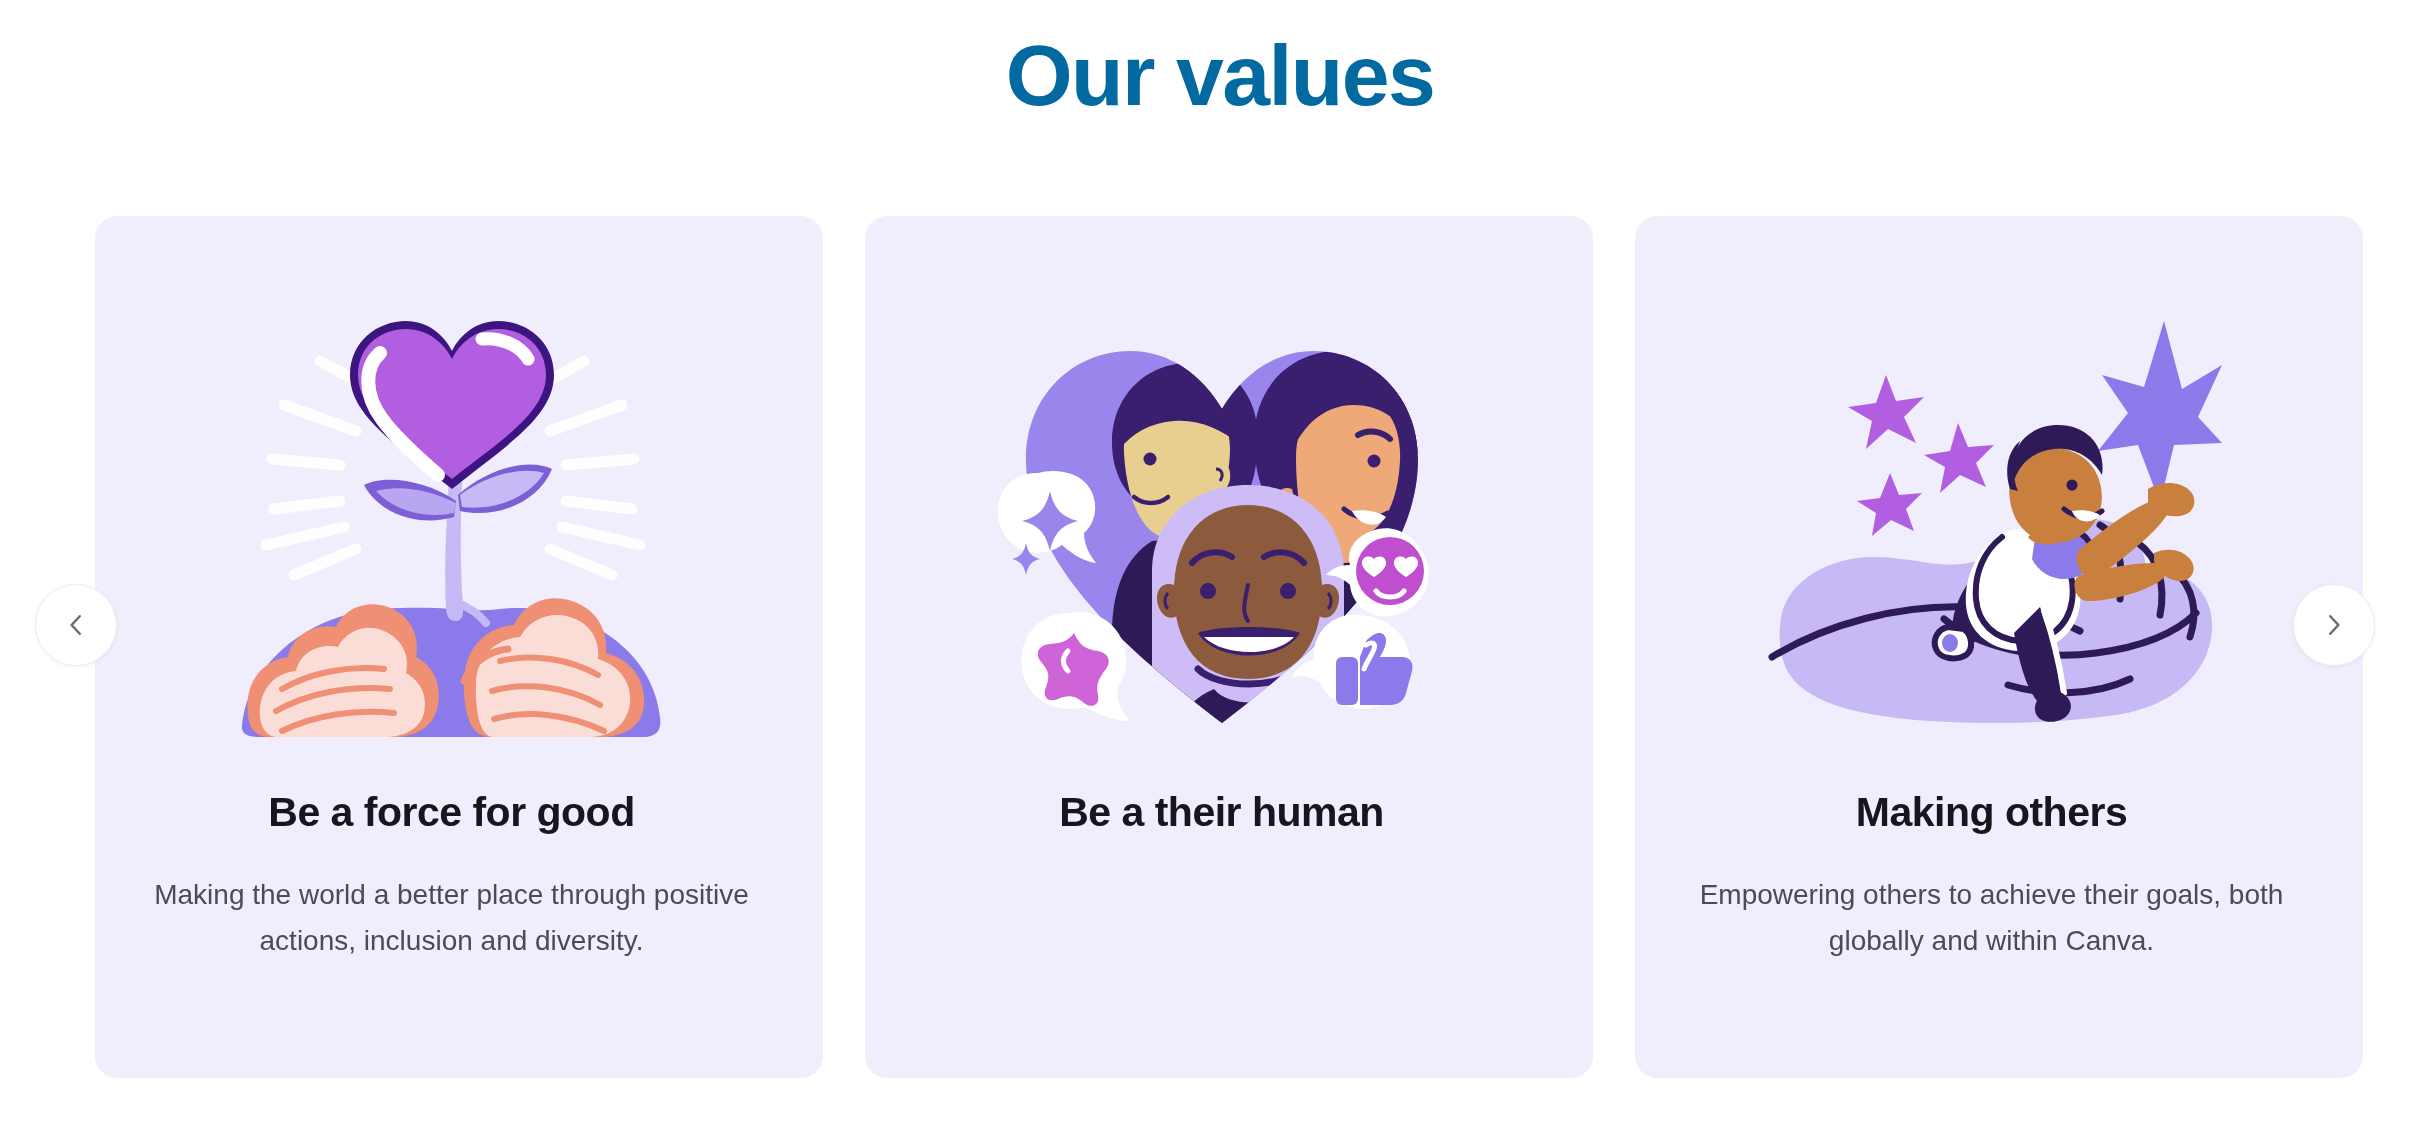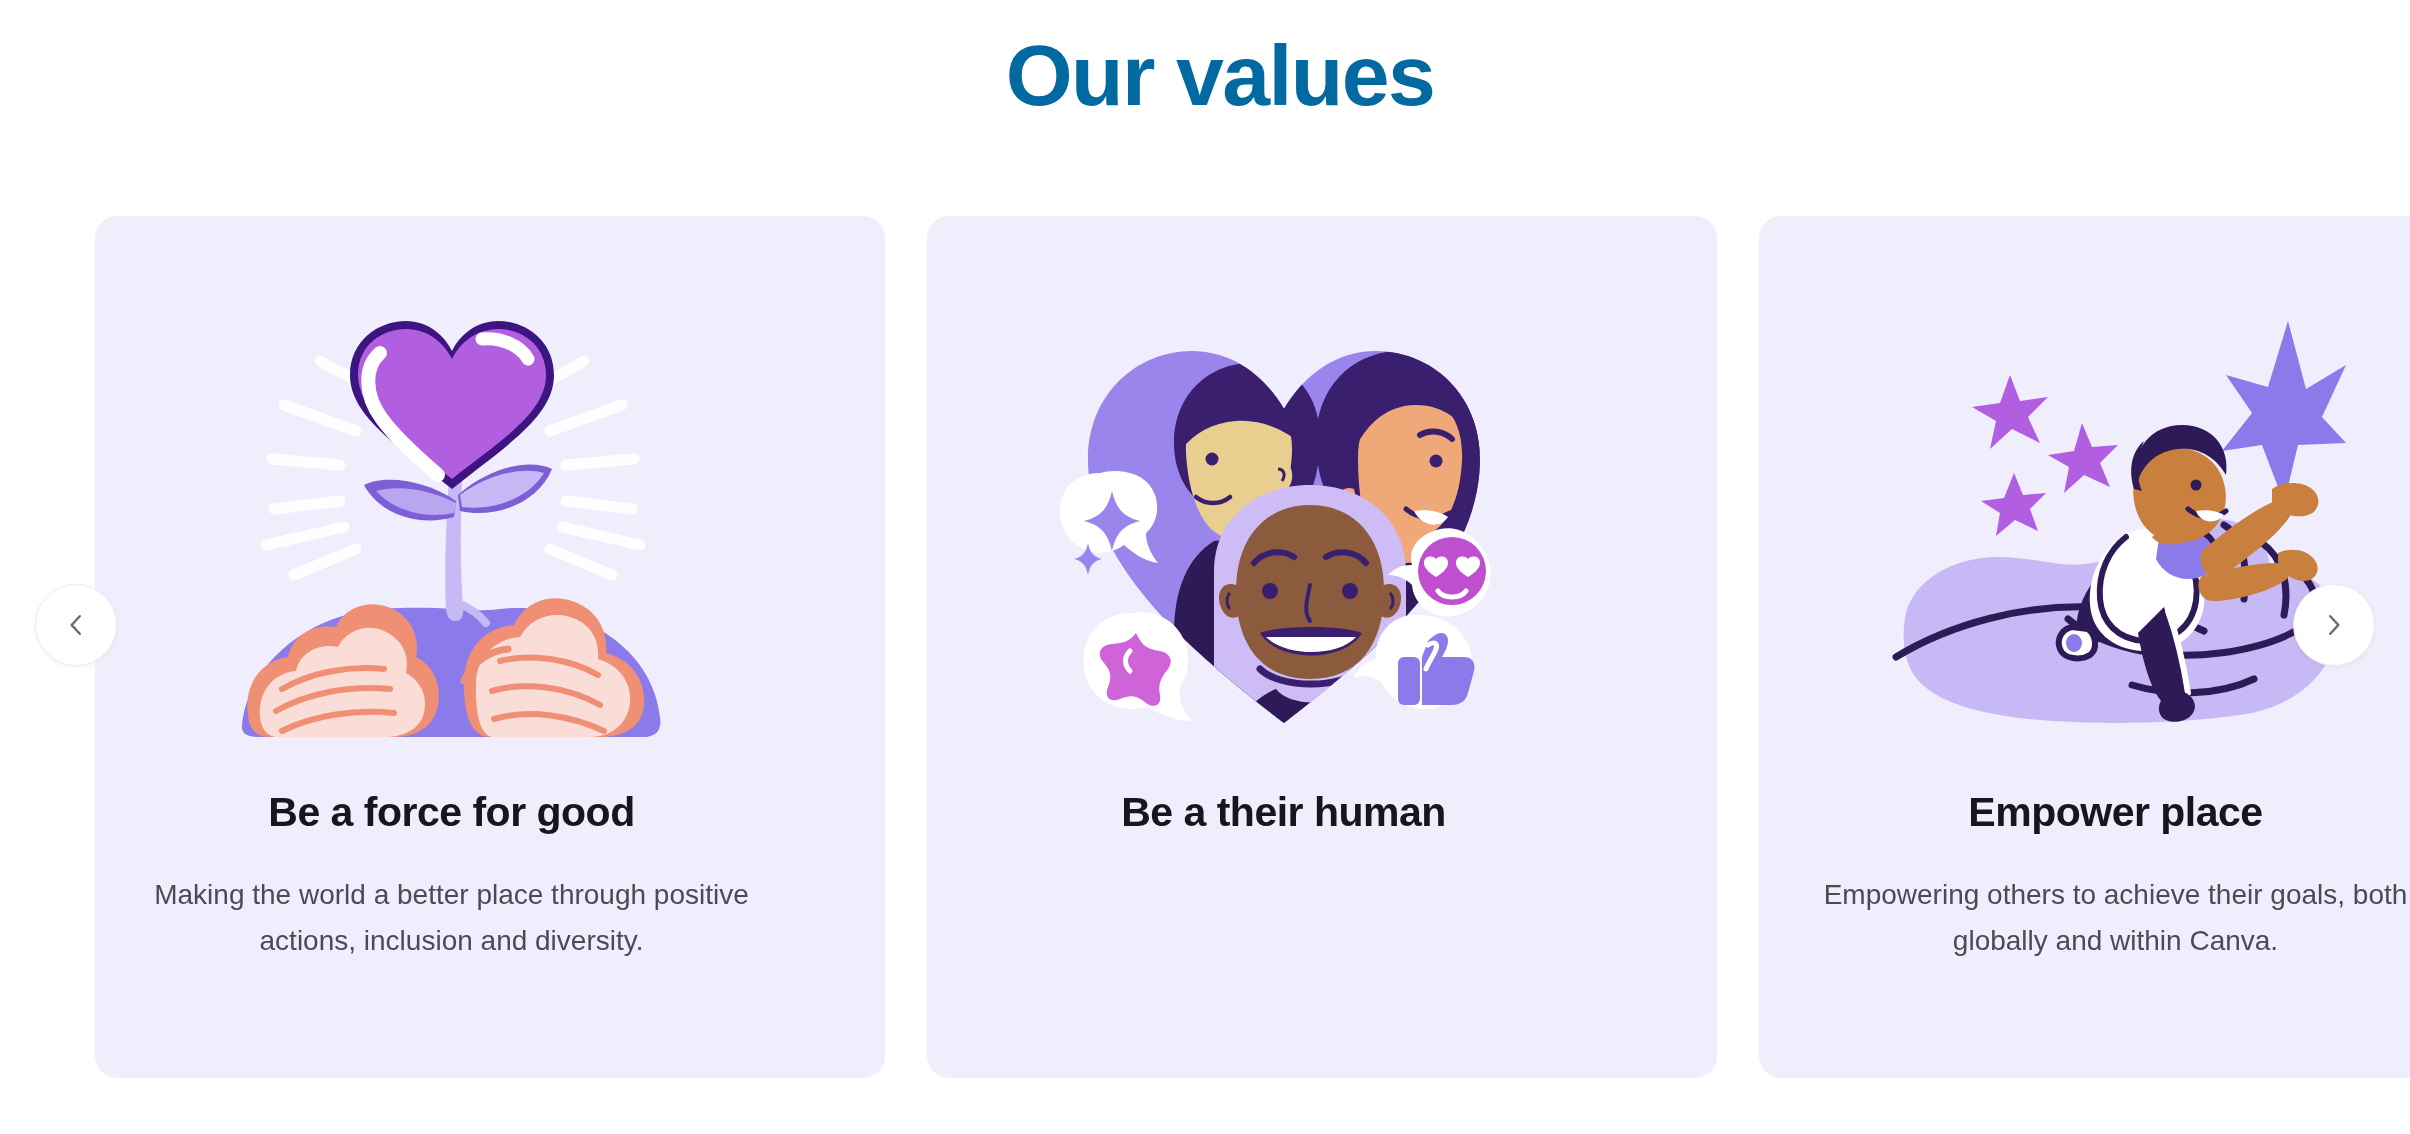--- a/index.html
+++ b/index.html
@@ -39,21 +39,21 @@
     top: 216px;
     left: 95px;
     width: 2224px;
     height: 862px;
     display: flex;
     gap: 42px;
   }
 
   .value-card {
     position: relative;
-    width: 790px;
+    width: 728px;
     height: 862px;
     background: #f0eefc;
     border-radius: 22px;
     overflow: hidden;
     flex: 0 0 auto;
   }
 
   .card-art {
     position: absolute;
     top: 42px;
@@ -351,18 +351,18 @@
 
           <path d="M252 168 C244 136 266 112 296 112 C326 112 344 134 340 162 C330 144 312 134 292 136 C272 138 258 150 252 168 Z" fill="#2e1a57"></path>
           <path d="M248 176 C242 156 246 138 258 128 C250 148 250 164 256 178 Z" fill="#2e1a57"></path>
 
           <circle cx="310" cy="172" r="5.5" fill="#2e1a57"></circle>
 
           <path d="M302 196 C314 206 330 206 340 198" stroke="#2e1a57" stroke-width="5" fill="none" stroke-linecap="round"></path>
           <path d="M310 198 C320 196 332 198 338 202 C330 212 314 210 310 198 Z" fill="#ffffff"></path>
         </svg>
       </div>
-      <div class="card-title">Empower place</div>
+      <div class="card-title">Making others</div>
       <div class="card-desc">Empowering others to achieve their goals, both globally and within Canva.</div>
     </div>
 
   </div>
 </div>
 
 </body></html>

